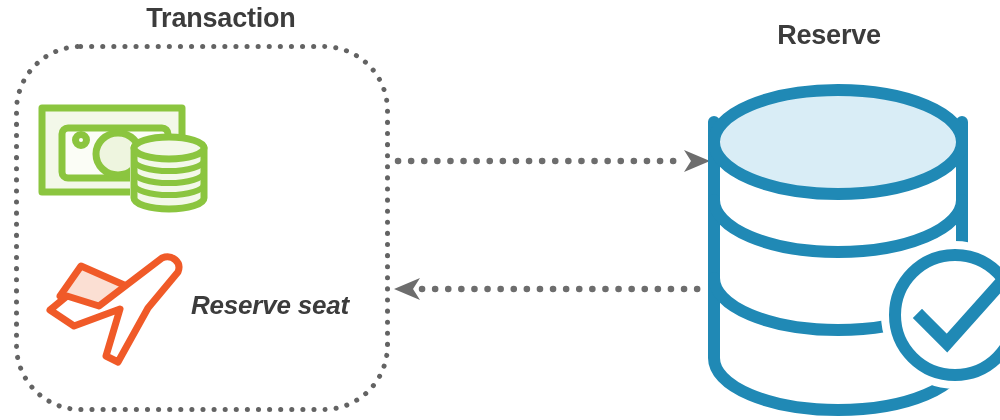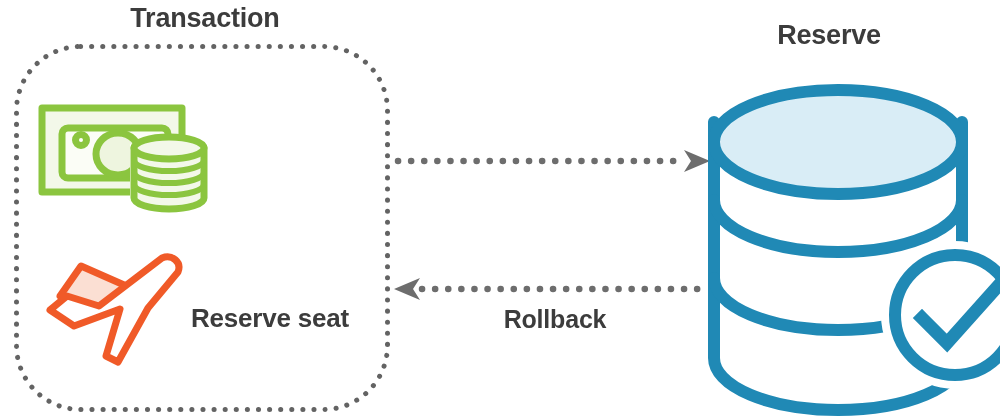--- a/index.html
+++ b/index.html
@@ -23,37 +23,37 @@
     color: #3c3c3c;
     font-weight: 700;
     white-space: nowrap;
     letter-spacing: -0.2px;
   }
   .title {
     font-size: 27px;
     line-height: 30px;
   }
   #transaction-title {
-    left: 0;
+    left: 16px;
     top: 3px;
     width: 410px;
     text-align: center;
   }
   #database-title {
     left: 700px;
     top: 20px;
     width: 258px;
     text-align: center;
   }
   .item-label {
     font-size: 26px;
     line-height: 28px;
   }
   #buy-ticket-label  { left: 205px; top: 143px; }
-  #reserve-seat-label{ left: 191px; top: 304px; }
+  #reserve-seat-label{ left: 191px; top: 291px; font-style: italic; }
   .edge-label {
     font-size: 25px;
     line-height: 28px;
     font-weight: 700;
     text-align: center;
   }
   #commit-label   { left: 440px; top: 181px; width: 230px; }
   #rollback-label { left: 440px; top: 305px; width: 230px; }
 
   #transaction-box {
@@ -120,21 +120,20 @@
     <line x1="6" y1="13" x2="292" y2="13" stroke="#6d6d6d" stroke-width="6.5" stroke-linecap="round" stroke-dasharray="0.1 13"></line>
     <path d="M292 2 L318 13 L292 24 L299 13 z" fill="#6d6d6d"></path>
   </svg>
 
   <svg class="svg-layer" id="arrow-rollback" width="330" height="26" viewBox="0 0 330 26">
     <line x1="36" y1="13" x2="324" y2="13" stroke="#6d6d6d" stroke-width="6.5" stroke-linecap="round" stroke-dasharray="0.1 13"></line>
     <path d="M34 2 L8 13 L34 24 L27 13 z" fill="#6d6d6d"></path>
   </svg>
 
 
-  <div class="label edge-label" id="rollback-label">Rollback</div>
 
   <svg class="svg-layer" id="database-icon" width="300" height="330" viewBox="0 0 300 330">
     <defs>
       <clipPath id="clip-away-badge">
         <path d="M-20 -20 H320 V350 H-20 Z M255 235 m-74 0 a74 74 0 1 0 148 0 a74 74 0 1 0 -148 0" clip-rule="evenodd"></path>
       </clipPath>
     </defs>
 
     <g clip-path="url(#clip-away-badge)">
 

